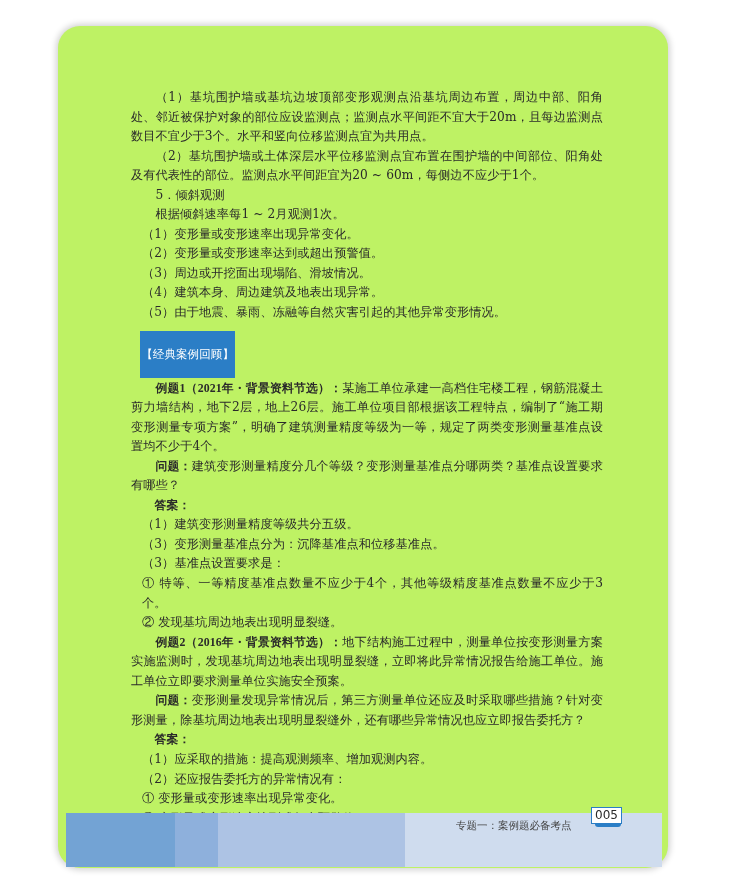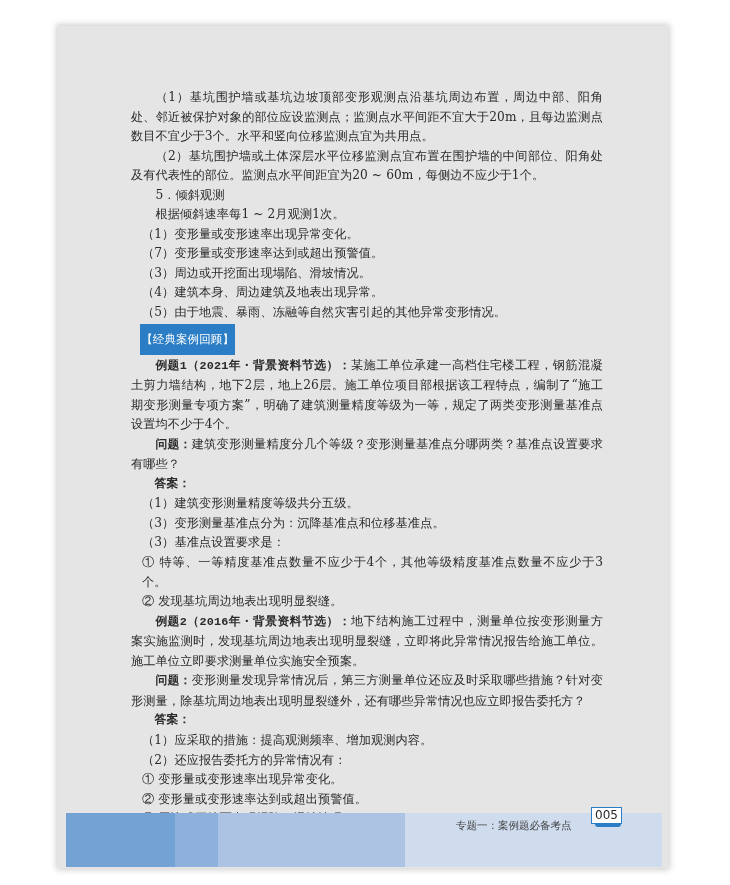--- a/index.html
+++ b/index.html
@@ -2,37 +2,38 @@
 <html><head>
 <meta charset="utf-8">
 <style>
   html, body { margin: 0; padding: 0; }
   body {
     width: 730px; height: 885px; background: #ffffff; position: relative; overflow: hidden;
     font-family: "DejaVu Serif", "Liberation Serif", serif;
   }
   .page {
     position: absolute; left: 58px; top: 26px; width: 610px; height: 842px;
-    background: #e5e5e5;
+    background: #bef264;
     box-shadow: 0 0 6px 2px rgba(0,0,0,0.18);
+    border-radius: 22px;
   }
   .content {
     position: absolute; left: 73px; top: 62px; width: 472px;
     font-size: 12.2px; line-height: 19.55px; color: #2a2a2a;
     letter-spacing: 0.1px;
   }
   .p { margin: 0; text-indent: 2em; text-align: justify; }
   .p.sub { text-indent: 0; padding-left: 0.9em; }
   .heading {
-    display: inline-block; margin-left: 0.8em; margin-top: 1px; margin-bottom: 1px;
+    display: inline-block; margin-left: 0.8em; margin-top: 8px; margin-bottom: 1px;
     background: #2b7ec6; color: #ffffff;
     font-family: "DejaVu Sans", "Liberation Sans", sans-serif;
-    font-size: 11.5px; line-height: 15px; padding: 8px 1px;
+    font-size: 11.5px; line-height: 15px; padding: 16px 1px;
   }
-  .bold { font-weight: bold; font-family: Liberation Mono, monospace; font-size: 11.8px; }
+  .bold { font-weight: bold; font-family: Liberation Serif, serif; font-size: 11.8px; }
   .footer {
     position: absolute; left: 8px; top: 787px; width: 596px; height: 54px; display: flex;
   }
   .seg { height: 100%; }
   .footer-title {
     position: absolute; left: 398px; top: 793px; font-size: 10.5px; color: #444;
     font-family: Liberation Serif, serif;
   }
   .page-badge {
     position: absolute; left: 533px; top: 781px; width: 33px; height: 20px;
@@ -50,21 +51,21 @@
 </head>
 <body>
 
 <div class="page">
   <div class="content">
     <p class="p">（1）基坑围护墙或基坑边坡顶部变形观测点沿基坑周边布置，周边中部、阳角处、邻近被保护对象的部位应设监测点；监测点水平间距不宜大于20m，且每边监测点数目不宜少于3个。水平和竖向位移监测点宜为共用点。</p>
     <p class="p">（2）基坑围护墙或土体深层水平位移监测点宜布置在围护墙的中间部位、阳角处及有代表性的部位。监测点水平间距宜为20 ~ 60m，每侧边不应少于1个。</p>
     <p class="p">5．倾斜观测</p>
     <p class="p">根据倾斜速率每1 ~ 2月观测1次。</p>
     <p class="p sub">（1）变形量或变形速率出现异常变化。</p>
-    <p class="p sub">（7）变形量或变形速率达到或超出预警值。</p>
+    <p class="p sub">（2）变形量或变形速率达到或超出预警值。</p>
     <p class="p sub">（3）周边或开挖面出现塌陷、滑坡情况。</p>
     <p class="p sub">（4）建筑本身、周边建筑及地表出现异常。</p>
     <p class="p sub">（5）由于地震、暴雨、冻融等自然灾害引起的其他异常变形情况。</p>
 
     <div><span class="heading">【经典案例回顾】</span></div>
 
     <p class="p"><span class="bold">例题1（2021年・背景资料节选）：</span><span>某施工单位承建一高档住宅楼工程，钢筋混凝土剪力墙结构，地下2层，地上26层。施工单位项目部根据该工程特点，编制了“施工期变形测量专项方案”，明确了建筑测量精度等级为一等，规定了两类变形测量基准点设置均不少于4个。</span></p>
     <p class="p"><span class="bold">问题：</span><span>建筑变形测量精度分几个等级？变形测量基准点分哪两类？基准点设置要求有哪些？</span></p>
     <p class="p bold">答案：</p>
     <p class="p sub">（1）建筑变形测量精度等级共分五级。</p>

